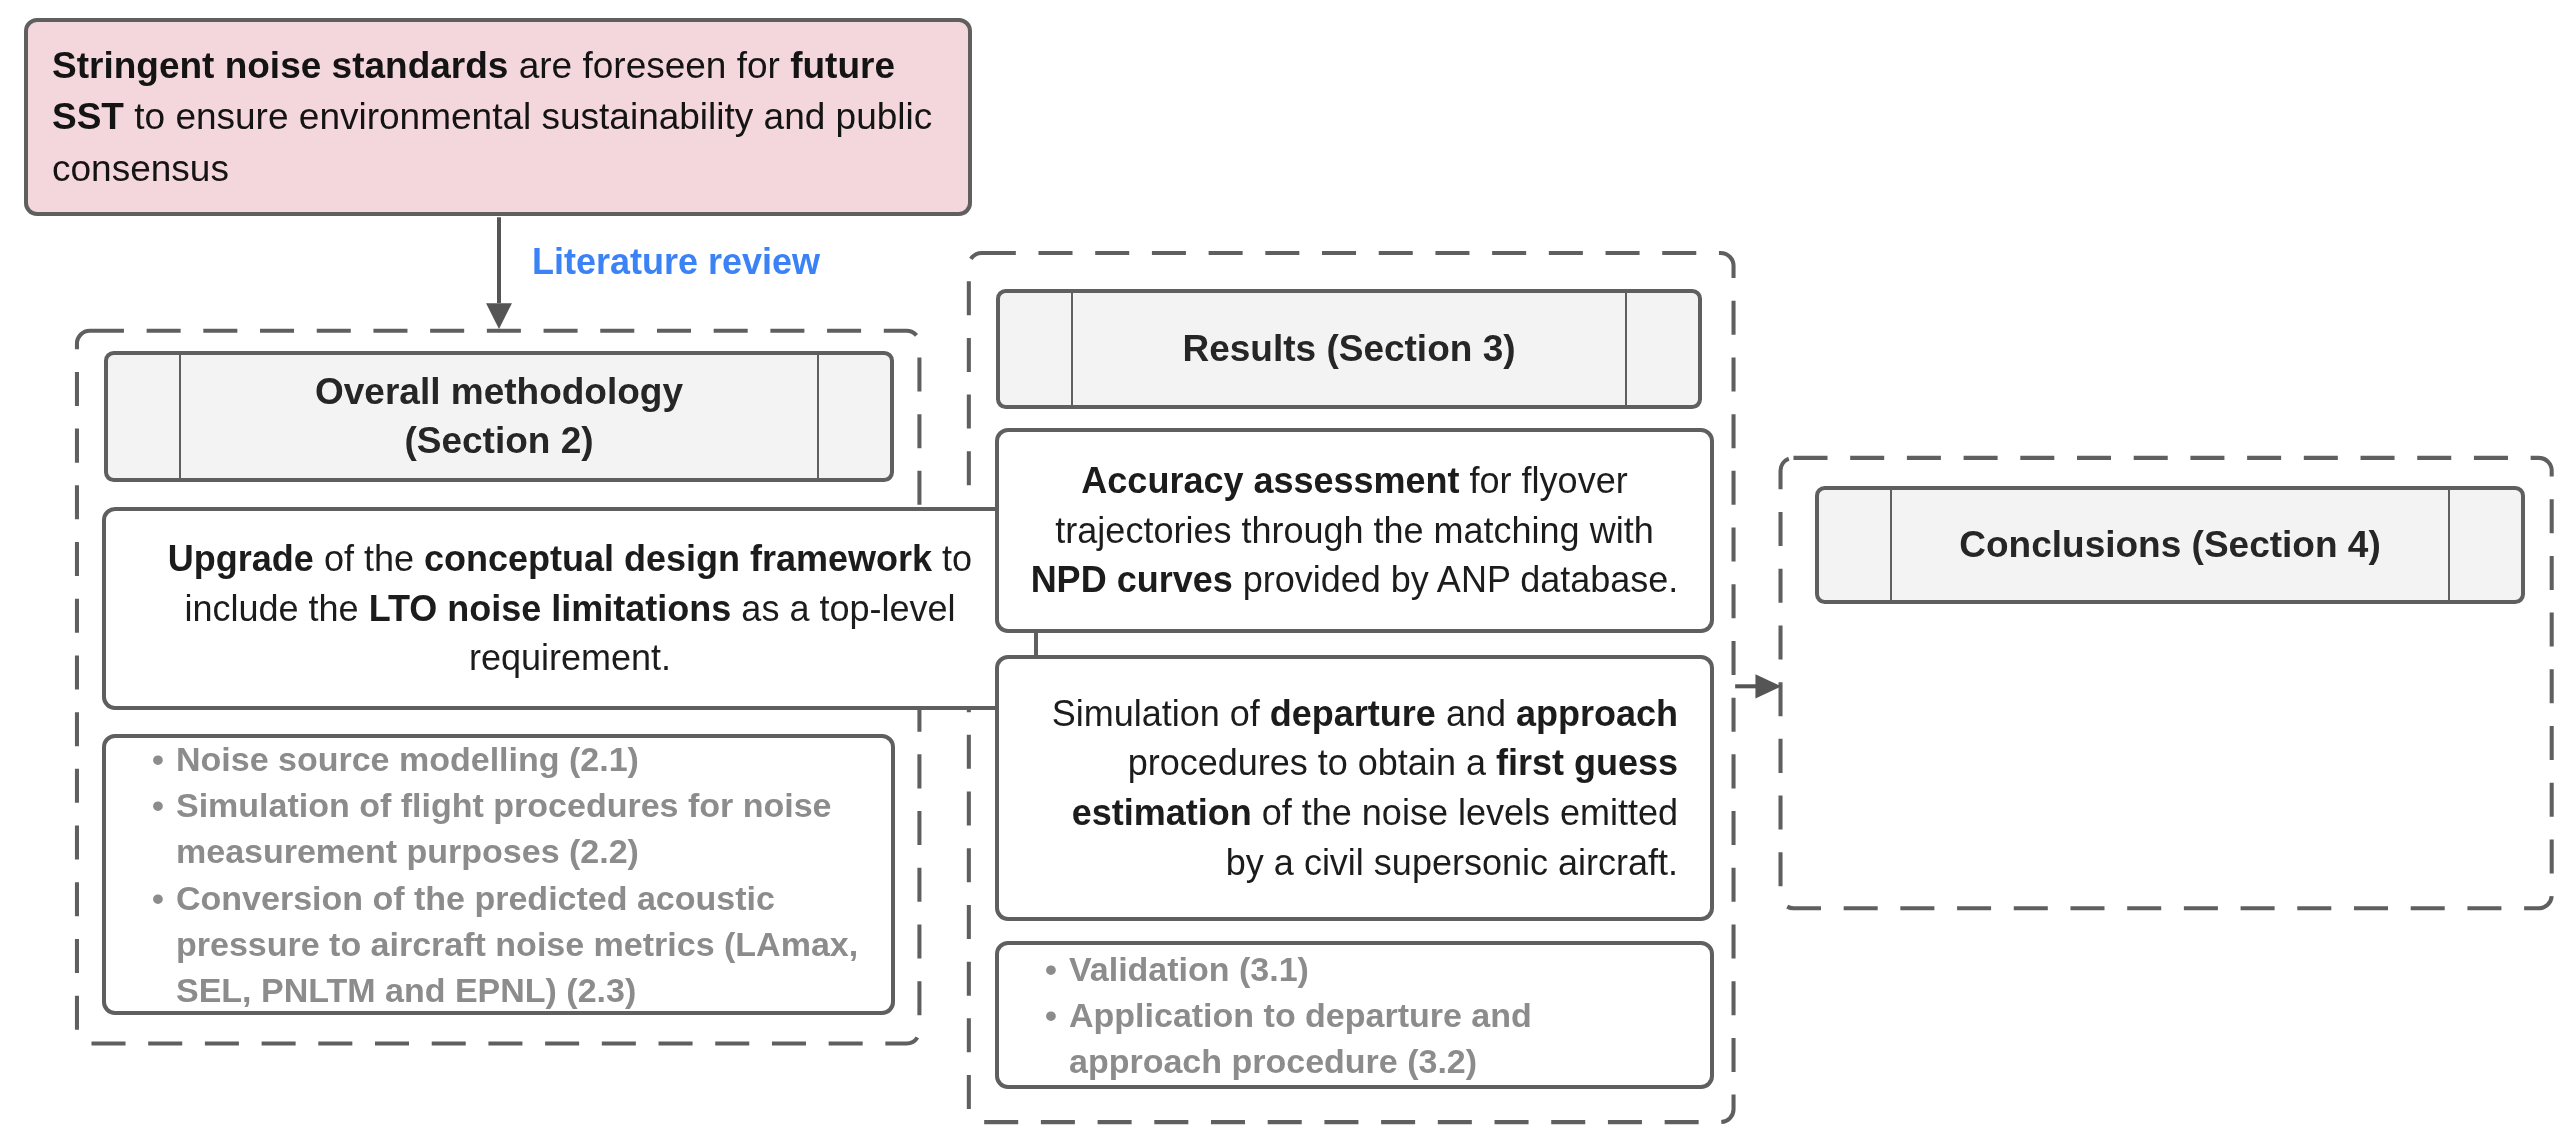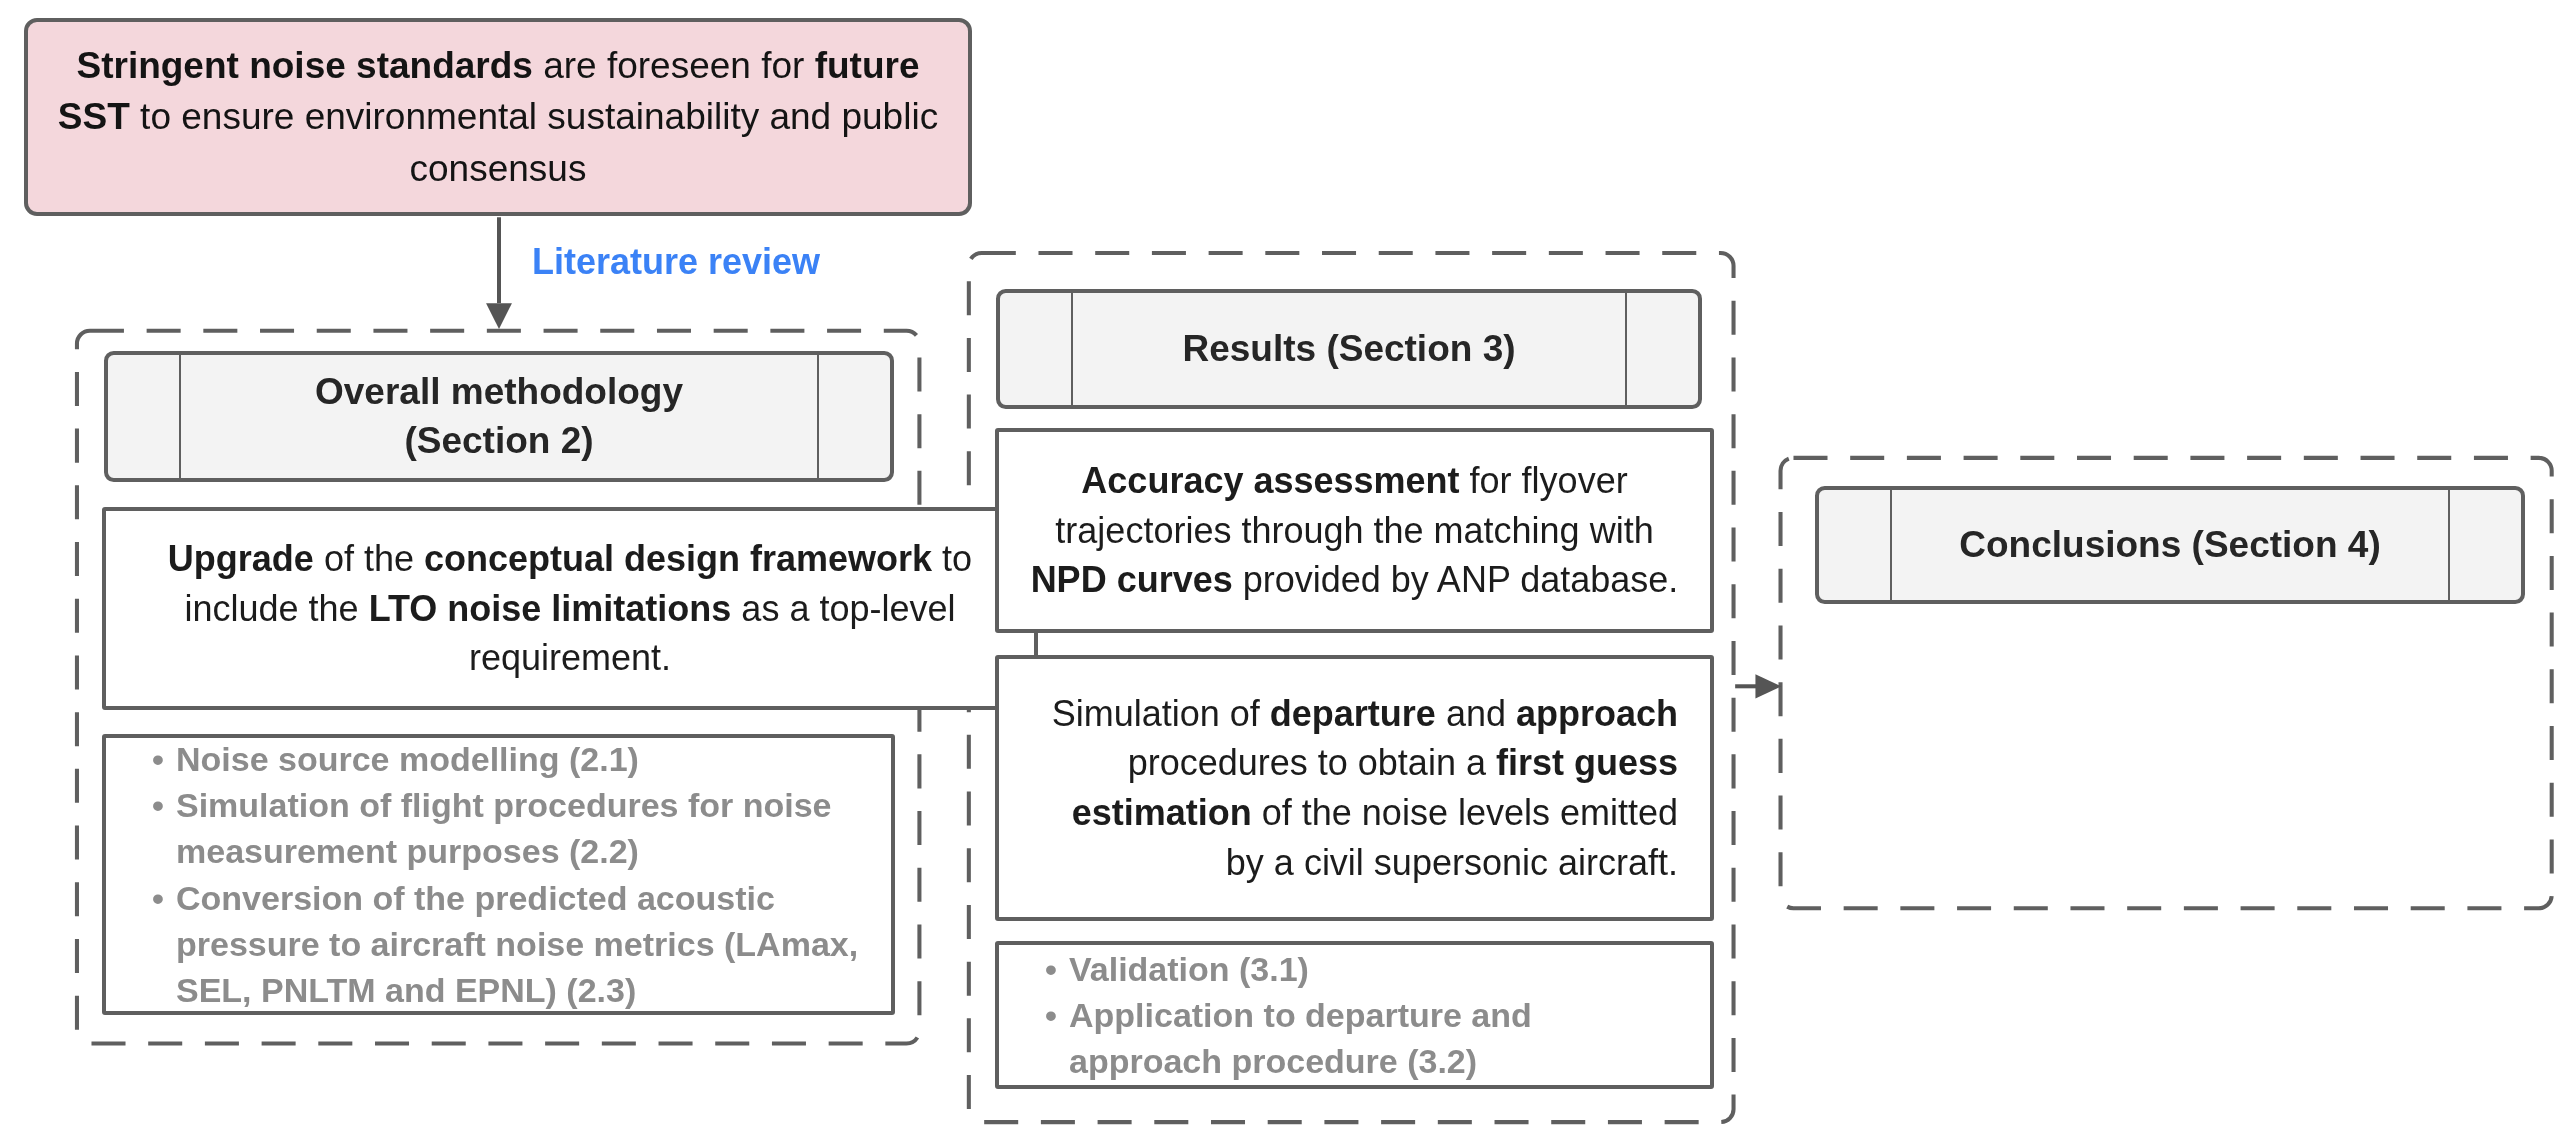--- a/index.html
+++ b/index.html
@@ -10,24 +10,24 @@
     color:#1c1c1c;
     overflow:hidden;
     background:#ffffff;
   }
   .layer{position:absolute;left:0;top:0;width:2576px;height:1149px;pointer-events:none;}
   .box{position:absolute;box-sizing:border-box;border:4px solid var(--border_gray,#5f5f5f);background:#ffffff;}
   .pink{
     background:var(--pink,#f4d7dc);
     border-radius:13px;
     display:flex;align-items:center;justify-content:center;
-    text-align:center;
+    text-align:left;
   }
   .body{
-    border-radius:3px;
+    border-radius:13px;
     display:flex;align-items:center;justify-content:center;
     text-align:center;
   }
   .hdr{
     position:absolute;box-sizing:border-box;
     border:4px solid var(--border_gray,#5f5f5f);
     background:var(--header_fill,#f3f3f3);
     border-radius:9.7px;
     display:flex;align-items:center;justify-content:center;
     text-align:center;

